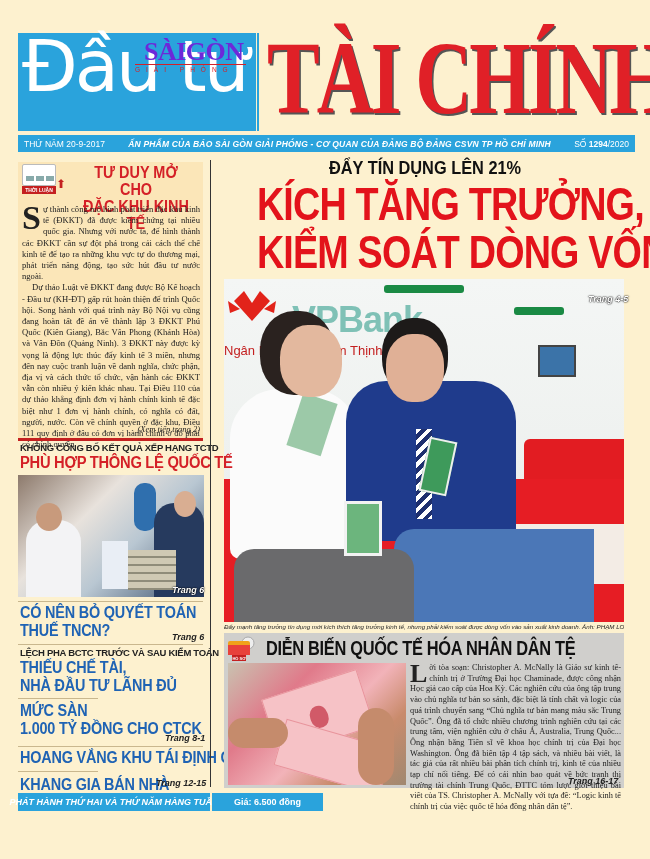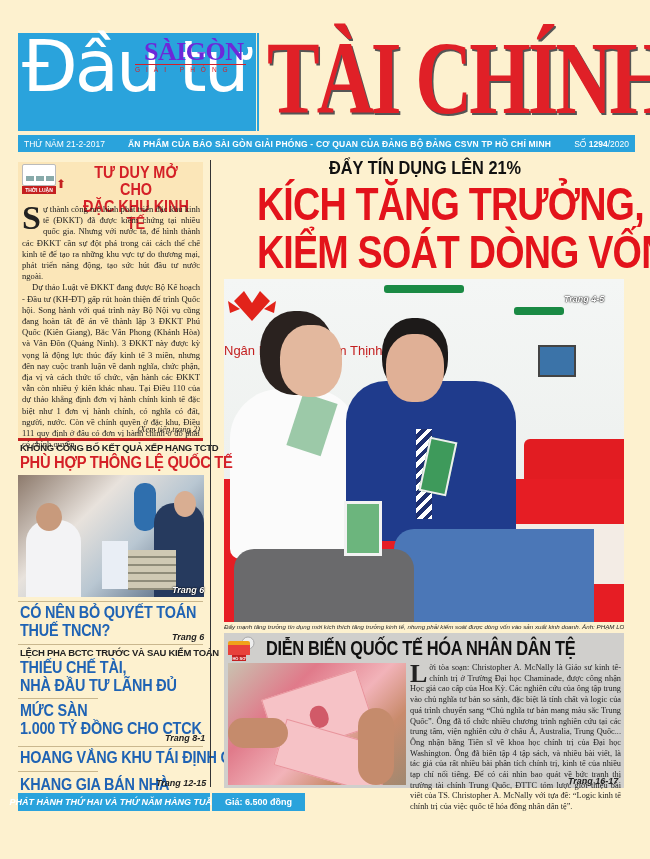--- a/index.html
+++ b/index.html
@@ -8,21 +8,21 @@
   .abs{position:absolute;}
 
   
   .mast-blue{left:18px;top:33px;width:238px;height:98px;background:#2aa3dc;}
   .mast-sep{left:256px;top:33px;width:3px;height:98px;background:#2aa3dc;border-left:1px solid #fdf1cf;}
   .dau-tu{left:22px;top:30px;font-family:"DejaVu Sans",sans-serif;font-size:72px;color:#fff;letter-spacing:-3px;line-height:1;font-weight:400;text-align:center;}
   .saigon{left:144px;top:37px;font-family:"Liberation Serif",serif;font-weight:700;font-size:26px;color:#6d28d9;letter-spacing:-0.5px;}
   .gp{left:135px;top:64px;width:111px;border-top:1px solid #d42027;font-size:6.5px;color:#d42027;letter-spacing:6px;padding-top:1px;}
   .taichinh{left:267px;top:26px;font-family:"Liberation Serif",serif;font-weight:700;font-size:104px;color:#e02027;line-height:1;letter-spacing:-4px;transform:scaleX(0.76);transform-origin:left top;text-shadow:2px 2px 0 #555;white-space:nowrap;}
   .subbar{left:18px;top:135px;width:617px;height:17px;background:#2aa3dc;color:#fff;font-size:8.5px;display:flex;align-items:center;justify-content:space-between;padding:0 6px;}
-  .subbar .pub{font-weight:700;letter-spacing:0.2px;}
+  .subbar .pub{font-weight:700;font-style:italic;letter-spacing:0.2px;}
   .subbar b{font-weight:700;}
   .op-box{left:18px;top:162px;width:185px;height:276px;background:#fbe6b8;}
   .op-icon{left:22px;top:164px;width:34px;height:22px;background:#fff;border:1px solid #bbb;border-radius:2px;}
   .op-icon i{position:absolute;bottom:4px;width:8px;height:5px;background:#8aa;}
   .op-tag{left:22px;top:186px;width:34px;height:8px;background:#c42020;color:#fff;font-size:5px;font-weight:700;text-align:center;line-height:8px;}
   .op-arrow{left:56px;top:177px;color:#c42020;font-size:12px;}
   .op-title{left:68px;top:164px;width:136px;text-align:center;color:#d42027;font-weight:700;font-size:17px;line-height:17px;transform:scaleX(0.85);transform-origin:center top;}
   .op-body{left:22px;top:204px;width:178px;font-family:"Liberation Serif",serif;font-size:8.6px;line-height:11.2px;text-align:justify;color:#222;}
   .op-body p{text-indent:10px;}
   .op-body p.first{text-indent:0;}
@@ -46,21 +46,21 @@
   .ltitle{color:#1f63b4;font-weight:700;font-size:16px;line-height:18px;letter-spacing:-0.2px;white-space:nowrap;transform:scaleX(0.9);transform-origin:left top;}
   .rule{height:1px;background:#c9b78e;}
   .skicker{font-size:9.5px;font-weight:700;color:#222;letter-spacing:-0.3px;white-space:nowrap;}
 
   
   .vdiv{left:210px;top:160px;width:1px;height:627px;background:#333;}
 
   
   .m-kicker{left:220px;top:157px;width:410px;text-align:center;font-weight:700;font-size:19px;color:#111;transform:scaleX(0.86);transform-origin:center top;}
   .m-head{left:220px;top:180px;width:410px;text-align:center;font-weight:700;color:#e3131b;font-size:46px;line-height:48px;letter-spacing:-1px;transform:scaleX(0.82);transform-origin:center top;white-space:nowrap;}
-  .m-page{left:564px;top:294px;color:#fff;text-shadow:0 0 2px #000,0 0 1px #000;}
+  .m-page{left:588px;top:294px;color:#fff;text-shadow:0 0 2px #000,0 0 1px #000;}
   .m-photo{left:224px;top:279px;width:400px;height:343px;background:linear-gradient(180deg,#f4f6f5 0%,#eef1ef 55%,#e5e6e3 100%);overflow:hidden;z-index:-1;}
   .vp-logo{position:absolute;left:2px;top:8px;width:52px;height:36px;}
   .vp-text{position:absolute;left:68px;top:20px;font-size:36px;font-weight:700;color:#7fc1b6;letter-spacing:-1px;}
   .vp-sub{position:absolute;left:0;top:64px;font-size:13px;color:#c42020;}
   .sofa{position:absolute;left:0;top:200px;width:400px;height:143px;background:#e61d24;}
   .sofa2{position:absolute;left:300px;top:160px;width:100px;height:95px;background:#e21c22;border-radius:6px 0 0 0;}
   .table{position:absolute;left:270px;top:245px;width:130px;height:60px;background:#f3ece5;}
   .woman2{position:absolute;left:6px;top:110px;width:130px;height:170px;background:#fbfbfb;border-radius:50px 50px 10px 10px;}
   .w2-head{position:absolute;left:56px;top:46px;width:62px;height:72px;background:#e3b89e;border-radius:45%;box-shadow:-14px -8px 0 6px #2a221f;}
   .w2-pants{position:absolute;left:10px;top:270px;width:180px;height:73px;background:#6a6a6c;border-radius:20px 20px 0 0;}
@@ -87,34 +87,34 @@
   .ds-body{left:410px;top:663px;width:211px;font-family:"Liberation Serif",serif;font-size:8.3px;line-height:10.7px;text-align:justify;color:#222;}
   .ds-body .dc{float:left;font-size:26px;line-height:21px;font-weight:700;margin-right:2px;}
   .ds-page{left:568px;top:776px;}
 
   
   .footer{left:18px;top:793px;width:617px;height:18px;display:flex;gap:2px;}
   .footer div{background:#2aa3dc;color:#fff;display:flex;align-items:center;justify-content:center;font-size:9px;white-space:nowrap;}
   .f1{width:192px;font-weight:700;font-style:italic;transform-origin:center;}
   .f2{width:328px;}
   .f2 b{font-weight:700;margin-right:3px;}
-  .f3{width:93px;font-weight:700;}
+  .f3{width:111px;font-weight:700;}
 </style>
 </head>
 <body>
 
 <div class="abs mast-blue"></div>
 <div class="abs mast-sep"></div>
 <div class="abs dau-tu">Đầu tư</div>
 <div class="abs saigon">SÀIGÒN</div>
 <div class="abs gp">GIẢI PHÓNG</div>
 <div class="abs taichinh">TÀI CHÍNH</div>
 
 <div class="abs subbar">
-  <span>THỨ NĂM 21-2-2017</span>
+  <span>THỨ NĂM 20-9-2017</span>
   <span class="pub">ẤN PHẨM CỦA BÁO SÀI GÒN GIẢI PHÓNG - CƠ QUAN CỦA ĐẢNG BỘ ĐẢNG CSVN TP HỒ CHÍ MINH</span>
   <span><span>SỐ</span> <b>1294</b><span>/2020</span></span>
 </div>
 
 <div class="abs op-box"></div>
 <div class="abs op-icon">
   <i style="left:3px"></i>
     <i style="left:13px"></i>
     <i style="left:23px"></i>
 </div>
@@ -178,20 +178,21 @@
 <div class="abs page-tag" style="left: 156px; top: 778px; display: block;">Trang 12-15</div>
 
 <div class="abs vdiv"></div>
 
 <div class="abs m-photo">
   <svg class="vp-logo" viewBox="0 0 52 36">
     <path d="M26 34 L8 14 L18 4 L26 16 L34 4 L44 14 Z" fill="#e2231a"></path>
     <path d="M2 14 L14 22 L4 26 Z" fill="#e2231a"></path>
     <path d="M50 14 L38 22 L48 26 Z" fill="#e2231a"></path>
   </svg>
+  <div class="vp-text">VPBank</div>
   <div class="vp-sub">Ngân Hàng Việt Nam Thịnh Vượng</div>
   <div class="signs"></div>
     <div class="signs2"></div>
   <div class="tv"></div>
   <div class="sofa2"></div>
   <div class="sofa"></div>
   <div class="table"></div>
   <div class="woman2"></div>
   <div class="scarf"></div>
   <div class="w2-head"></div>

